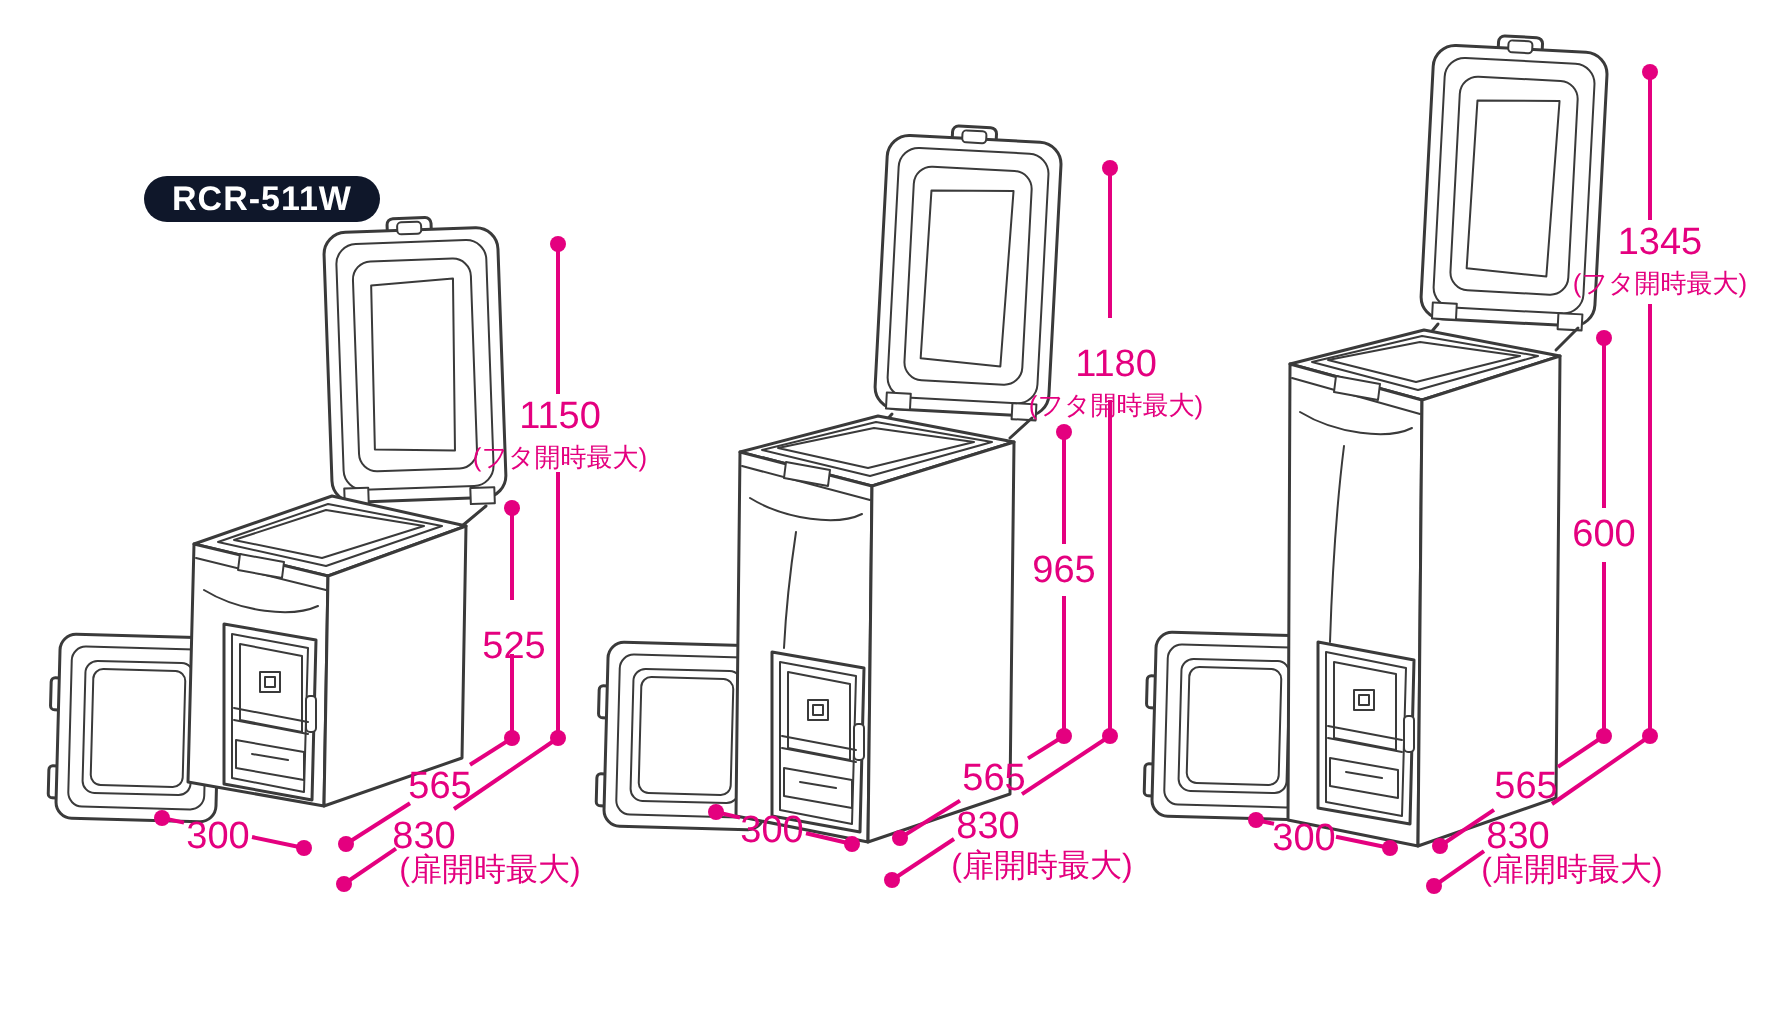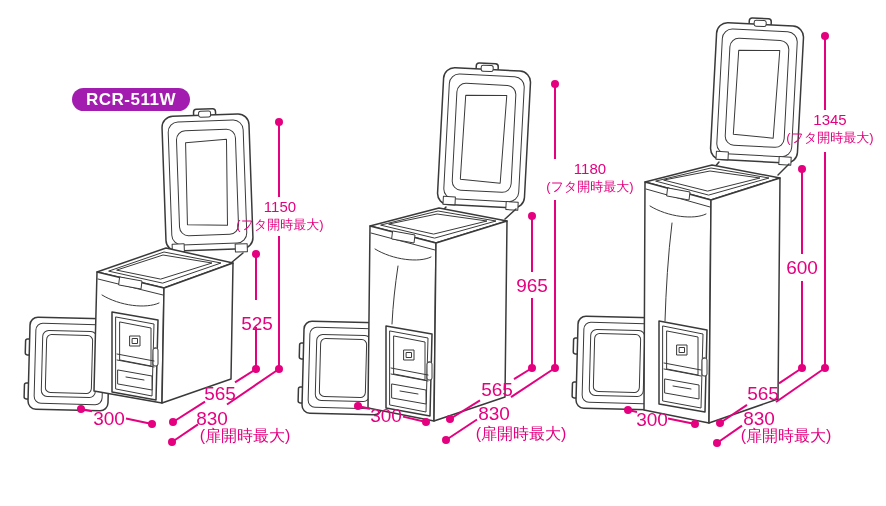--- a/index.html
+++ b/index.html
@@ -3,28 +3,28 @@
 <meta charset="utf-8">
 <style>
   html,body{margin:0;padding:0;background:#fff;}
   .stage{
     position:relative;width:886px;height:506px;background:#fff;overflow:hidden;
     font-family:"Liberation Sans","DejaVu Sans",sans-serif;
   }
   .stage svg{position:absolute;left:0;top:0;}
   .badge{
     position:absolute;height:23px;min-width:118px;box-sizing:border-box;
-    background:#a21caf;color:#fff;font-weight:bold;font-size:17px;line-height:23px;
+    background:#0f172a;color:#fff;font-weight:bold;font-size:17px;line-height:23px;
     text-align:center;border-radius:12px;padding:0 10px;letter-spacing:0.5px;
   }
   .dim{
     position:absolute;color:#e4007f;white-space:nowrap;text-align:center;
     transform:translateX(-50%);
   }
-  .dim .num{font-size:15px;line-height:1;}
+  .dim .num{font-size:19px;line-height:1;}
   .dim .note{font-size:13px;line-height:1;margin-top:4px;}
   .dim.num-only{font-size:19px;line-height:1;}
   .dim.note-only{font-size:16px;line-height:1;}
 </style>
 </head>
 <body>
 
 <div class="stage">
 
 <svg width="886" height="506" viewBox="0 0 886 506">
@@ -233,21 +233,21 @@
 <div class="dim" style="left:280px;top:199px;">
   <div class="num">1150</div>
   <div class="note">(フタ開時最大)</div>
 </div>
 <div class="dim num-only" style="left:257px;top:314px;">525</div>
 <div class="dim num-only" style="left:220px;top:384px;">565</div>
 <div class="dim num-only" style="left:212px;top:409px;">830</div>
 <div class="dim note-only" style="left:245px;top:428px;">(扉開時最大)</div>
 <div class="dim num-only" style="left:109px;top:409px;">300</div>
 
-<div class="dim" style="left:558px;top:161px;margin-left:32px;">
+<div class="dim" style="left:558px;top:173px;">
   <div class="num">1180</div>
   <div class="note">(フタ開時最大)</div>
 </div>
 <div class="dim num-only" style="left:532px;top:276px;">965</div>
 <div class="dim num-only" style="left:497px;top:380px;">565</div>
 <div class="dim num-only" style="left:494px;top:404px;">830</div>
 <div class="dim note-only" style="left:521px;top:426px;">(扉開時最大)</div>
 <div class="dim num-only" style="left:386px;top:406px;">300</div>
 
 <div class="dim" style="left:830px;top:112px;">

